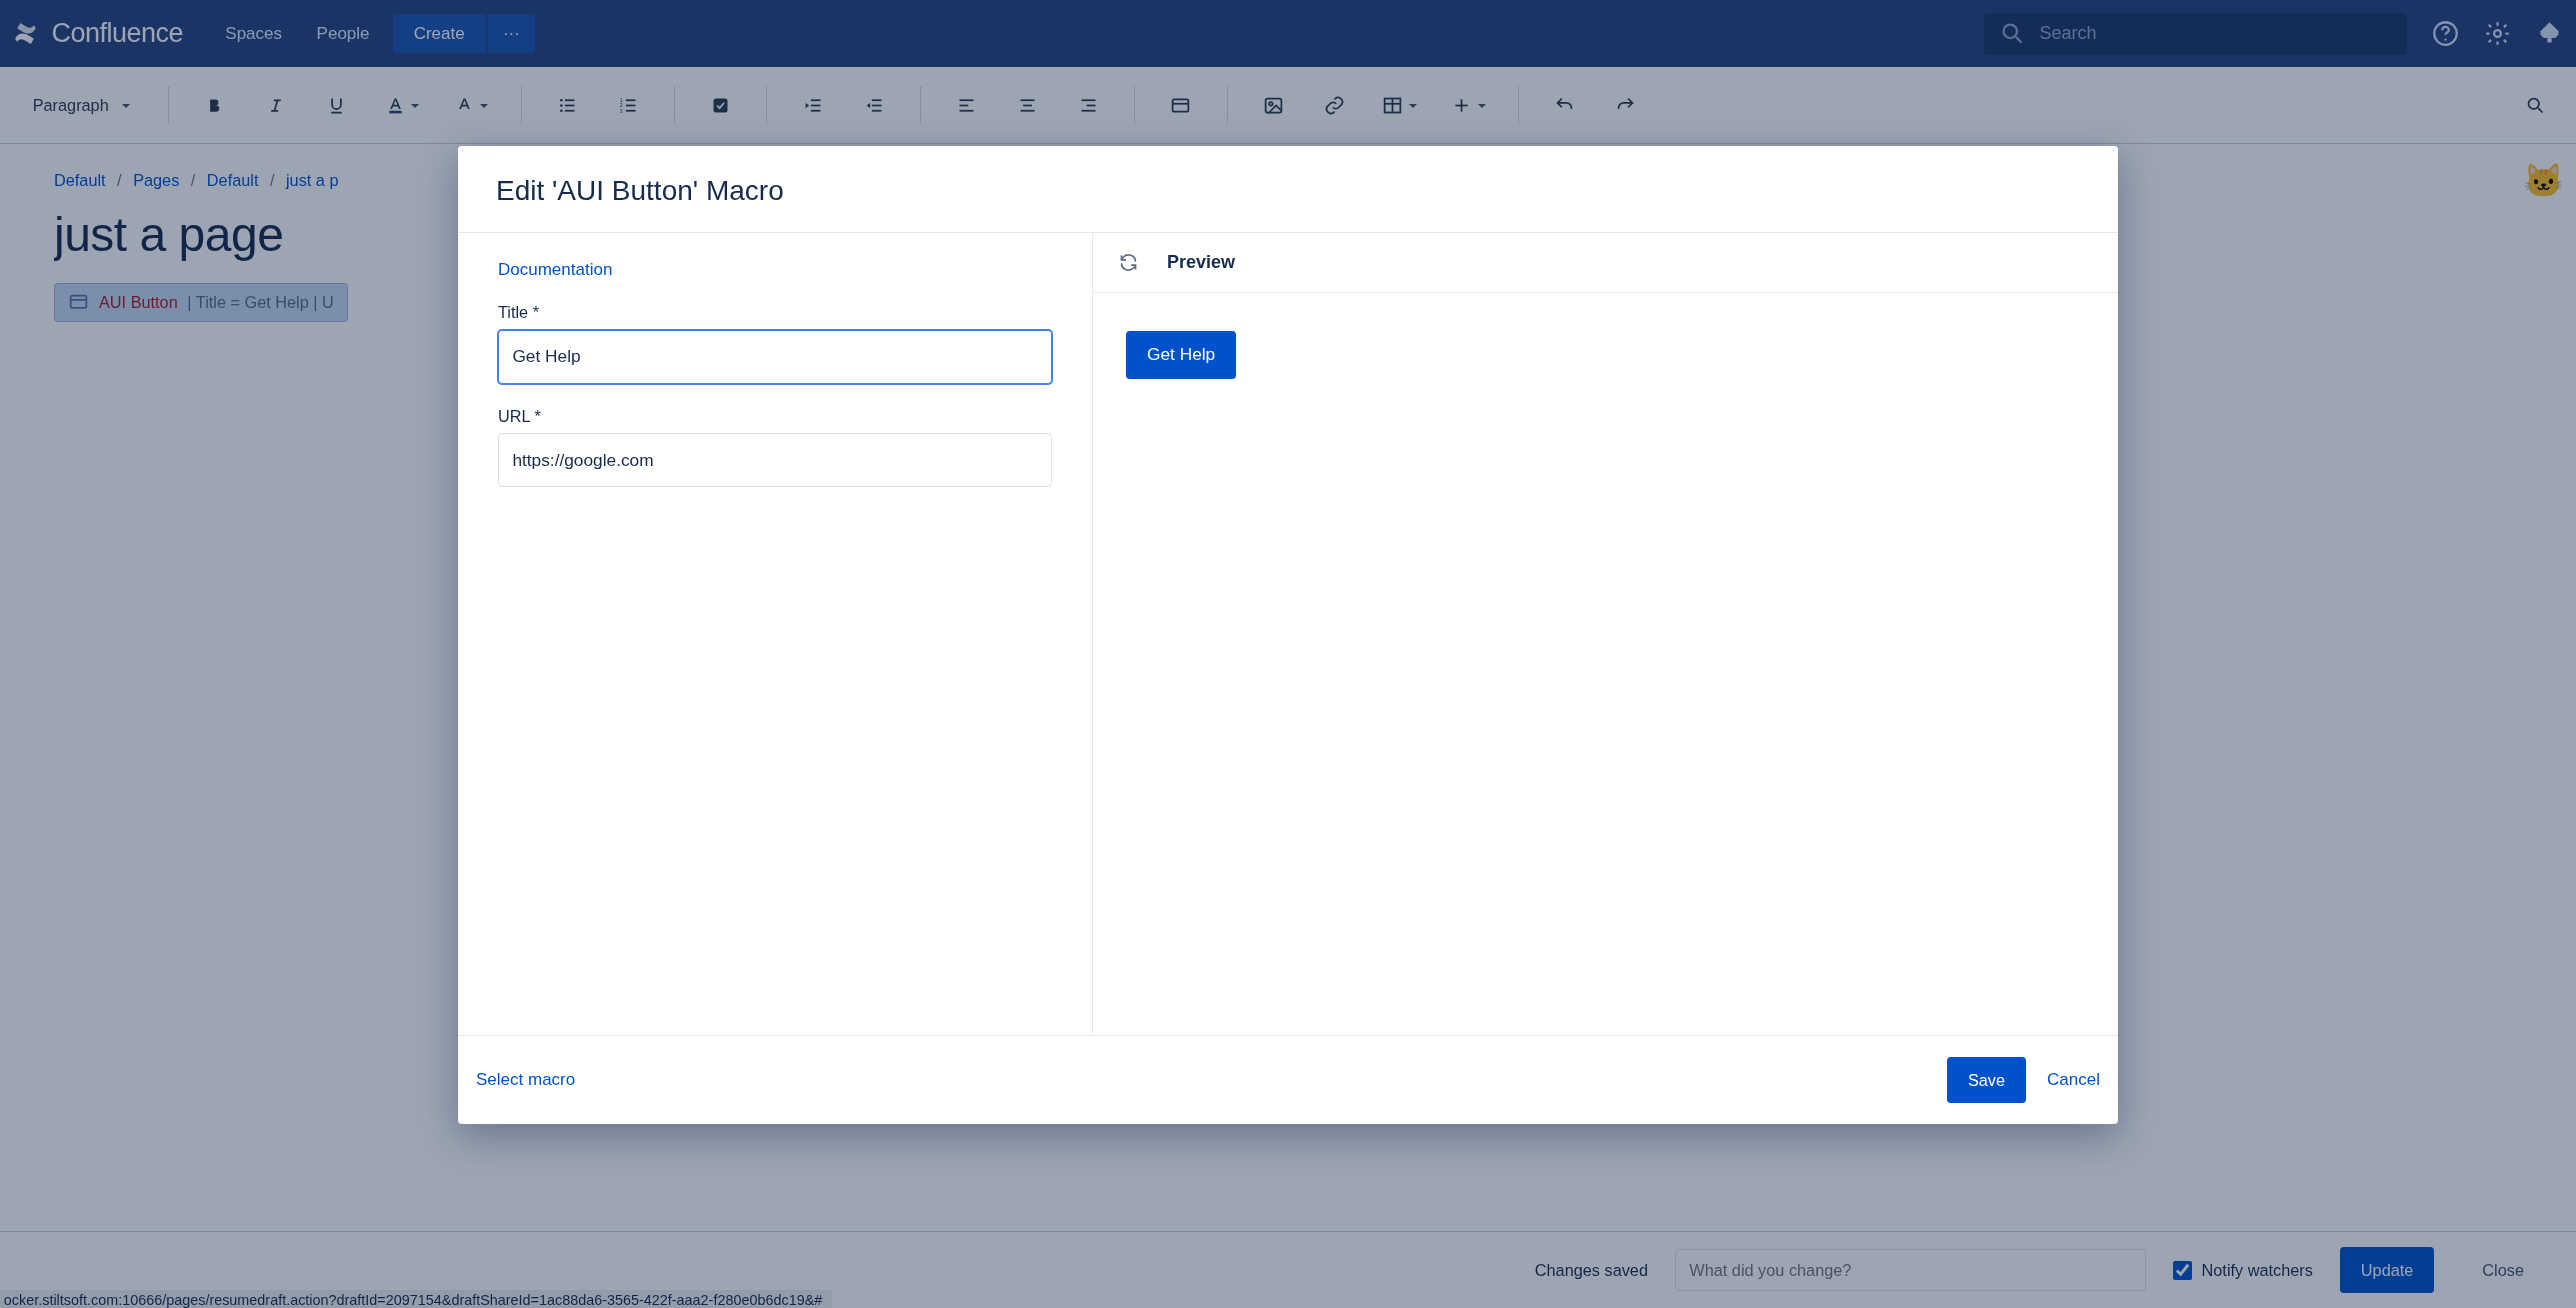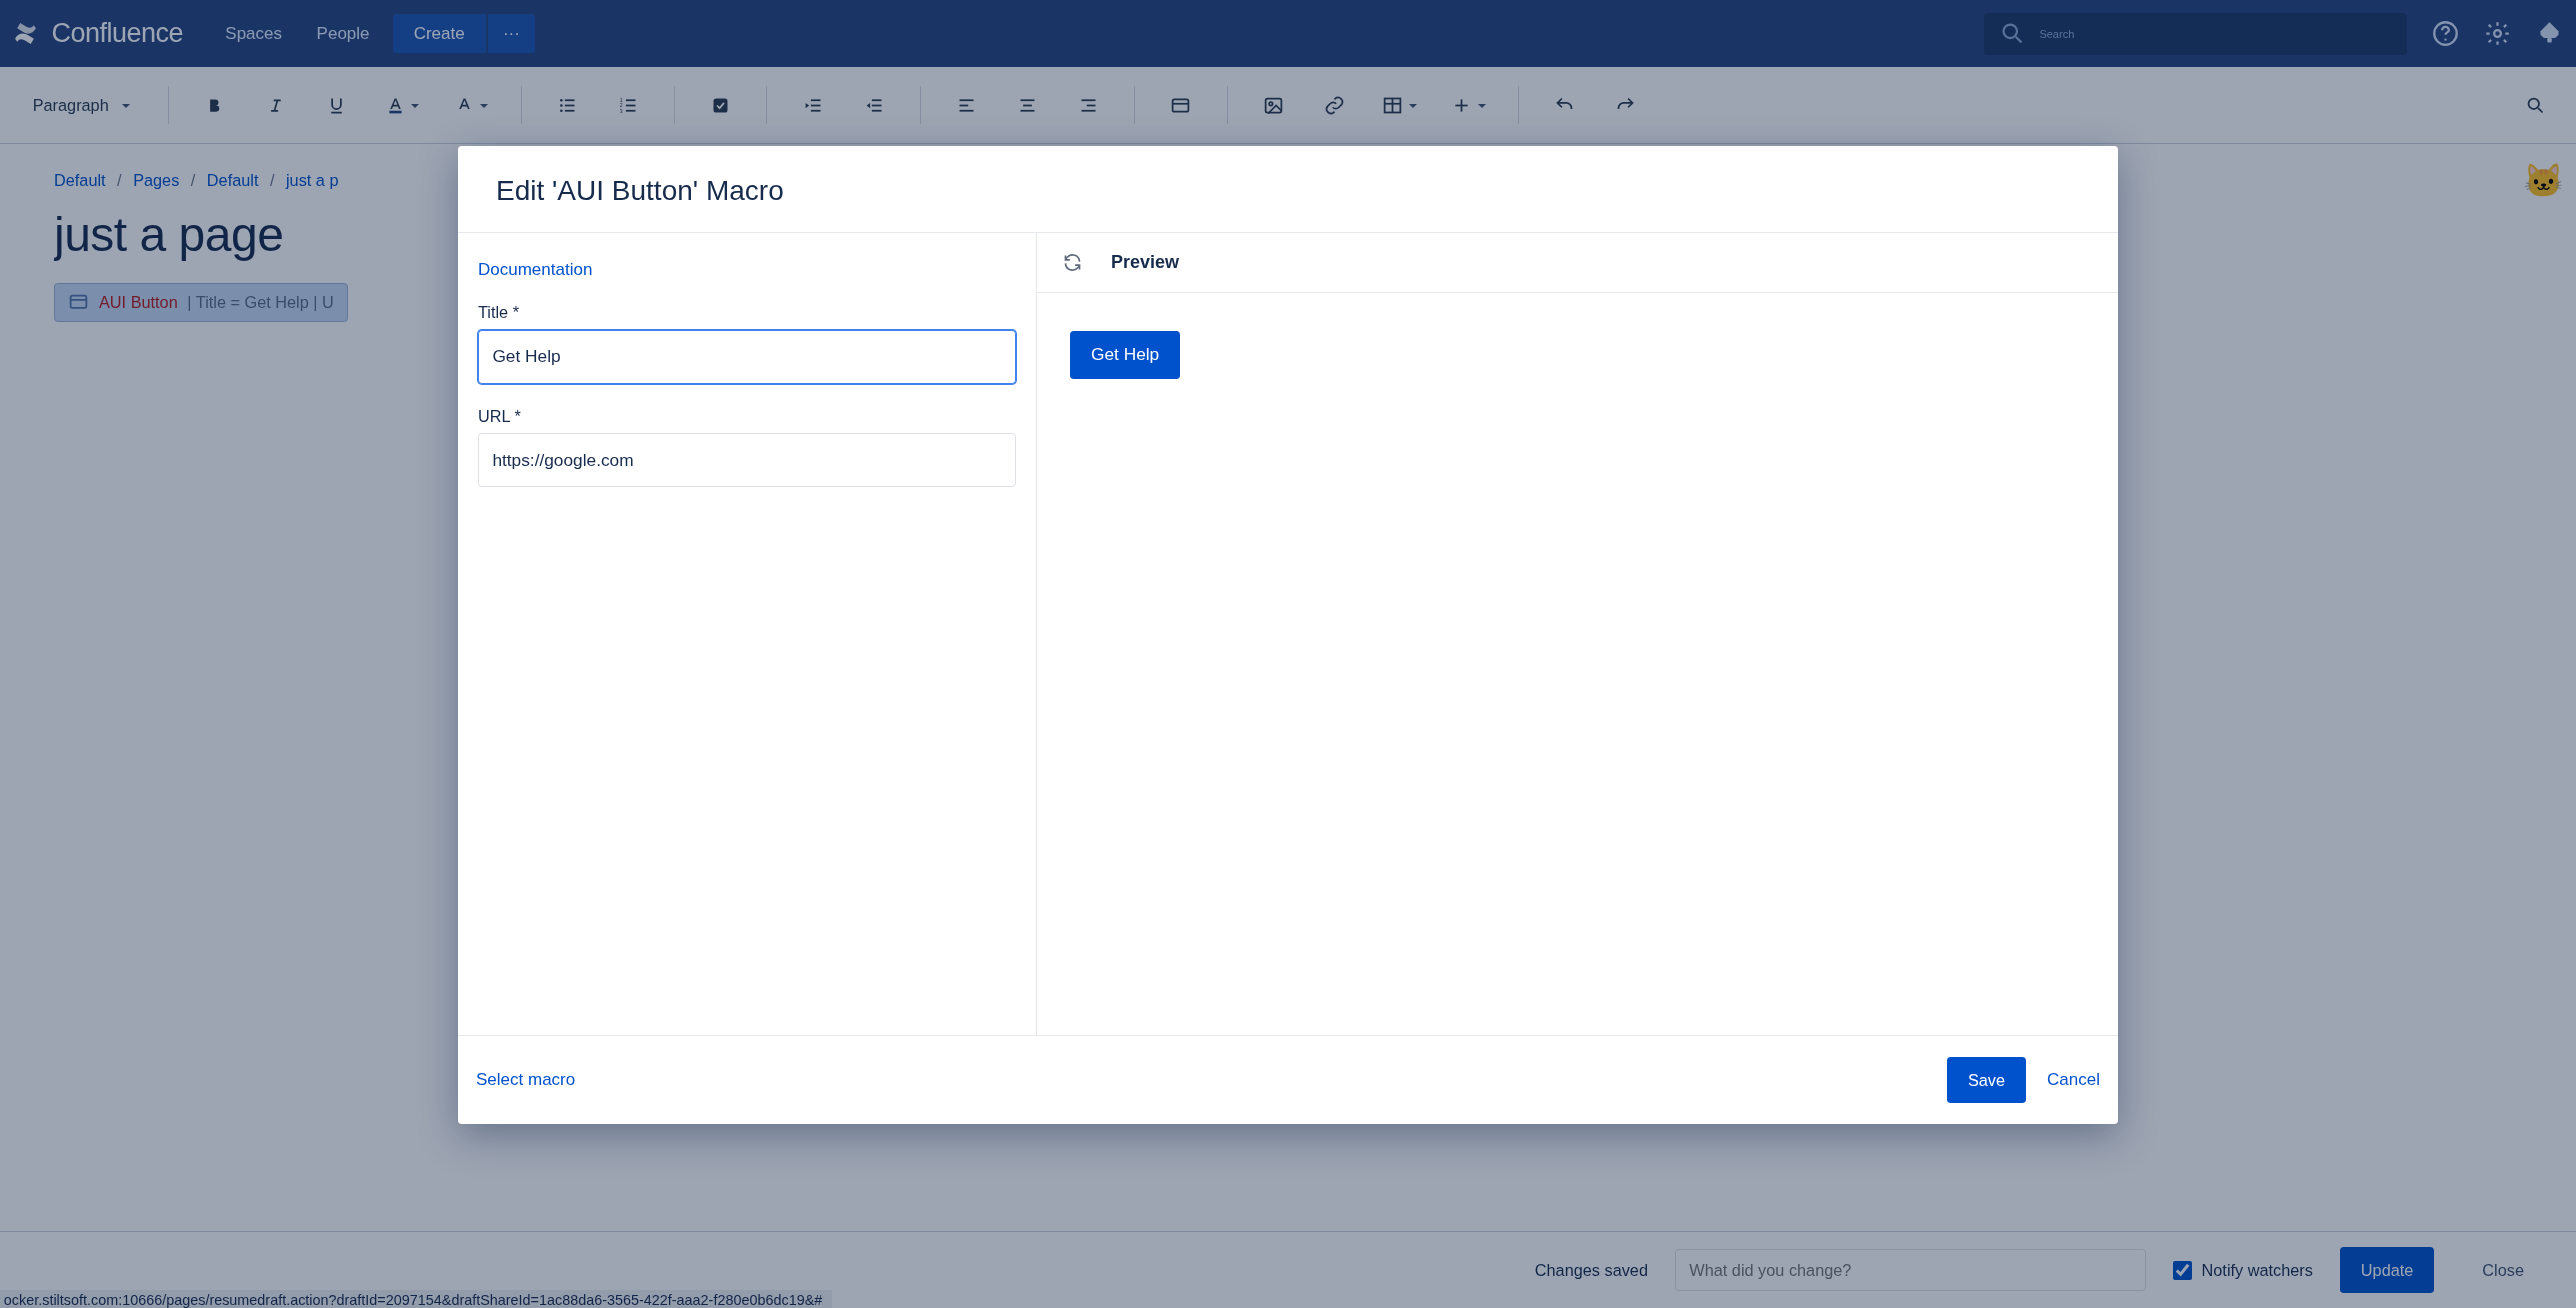--- a/index.html
+++ b/index.html
@@ -26,21 +26,21 @@
 }
 .logo { display: flex; align-items: center; gap: 13px; font-size: 27px; font-weight: 500; letter-spacing: -0.5px; color:#fff; margin-right: 25px;}
 .logo-icon { width: 25px; height: 25px; }
 .nav-menu { display: flex; align-items: center; gap: 0; }
 .nav-item { padding: 9.6px 17.3px; color: #deebff; font-size: 17px; display:flex; align-items:center; gap:5.8px; border-radius:2.9px; cursor:pointer;}
 .nav-create { background:#1b55b3; color:#fff; font-weight:500; padding:9.6px 21px; margin-left:5.8px;}
 .nav-more { background:#1b55b3; color:#fff; padding:9.6px 15.4px; margin-left:1.9px; border-radius:0 2.9px 2.9px 0;}
 .nav-create.br { border-radius:2.9px 0 0 2.9px;}
 .spacer { flex:1; }
 .search-wrap { background:#1a3866; border-radius:3.8px; display:flex; align-items:center; padding:0 15.4px; width:423px; height:42px; gap:13.4px;}
-.search-wrap input { background:transparent; border:0; outline:0; color:#b3c4e0; font-size:11px; flex:1; }
+.search-wrap input { background:transparent; border:0; outline:0; color:#b3c4e0; font-size:18px; flex:1; }
 .search-wrap input::placeholder{color:#8fa9d1;}
 .header-icons { display:flex; align-items:center; gap:25px; margin-left:25px;}
 .hdr-ico { width:27px; height:27px; color:#d5e2f7;}
 
 
 .toolbar {
   height: 77px;
   border-bottom:1px solid #ccd3dc;
   display:flex;
   align-items:center;
@@ -91,21 +91,21 @@
 .modal{
   margin-top:146px;
   width:1660px;
   background:#fff;
   border-radius:3.8px;
   box-shadow:0 11.5px 38px rgba(9,30,66,0.35);
   display:flex; flex-direction:column;
 }
 .modal-header{ padding:29px 38px 25px 38px; font-size:28px; font-weight:400; color:#172b4d;}
 .modal-body{ display:flex; border-top:1px solid #e5e9ee; min-height:803px;}
-.modal-form{ width:579px; border-right:1px solid #e5e9ee; padding:27px 20px;}
+.modal-form{ width:635px; border-right:1px solid #e5e9ee; padding:27px 40px;}
 .modal-form a{ color:#0052cc; text-decoration:none; font-size:17px;}
 .field{ margin-top:23px; }
 .field label{ display:block; color:#172b4d; font-size:16.3px; margin-bottom:7.7px;}
 .field input{ width:100%; height:54px; border:1.9px solid #dfe1e6; border-radius:3.8px; padding:0 13.4px; font-size:17.3px; color:#172b4d; outline:none;}
 .modal-preview{ flex:1; display:flex; flex-direction:column;}
 .preview-head{ display:flex; align-items:center; gap:28px; padding:19px 25px; border-bottom:1px solid #e5e9ee; color:#172b4d; font-size:18px; font-weight:600;}
 .preview-head svg{width:21px;height:21px;color:#606b7d;}
 .preview-body{ padding:38px 33px;}
 .preview-btn{ display:inline-flex; align-items:center; background:#0052cc; color:#fff; font-size:17.3px; font-weight:500; padding:13.4px 21px; border-radius:3.8px;}
 .modal-footer{ border-top:1px solid #e5e9ee; display:flex; align-items:center; padding:21px 18px;}

